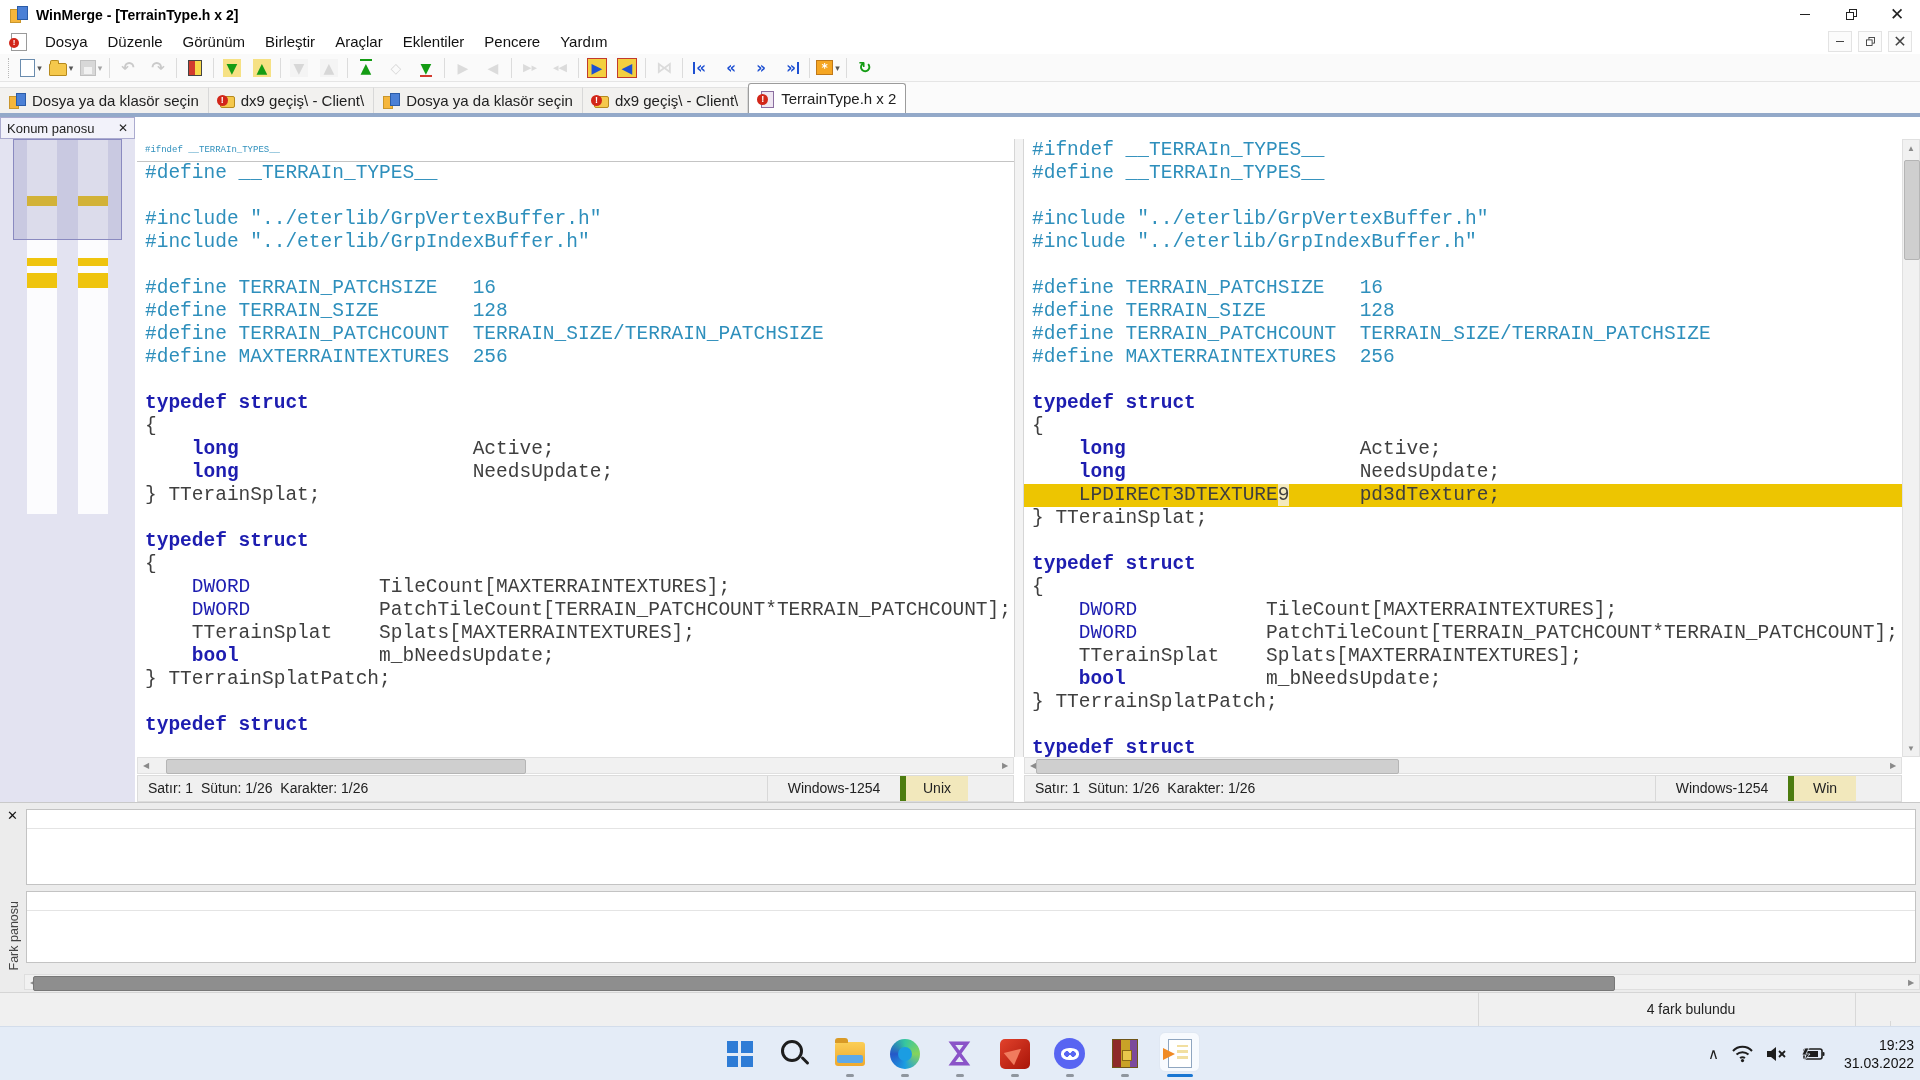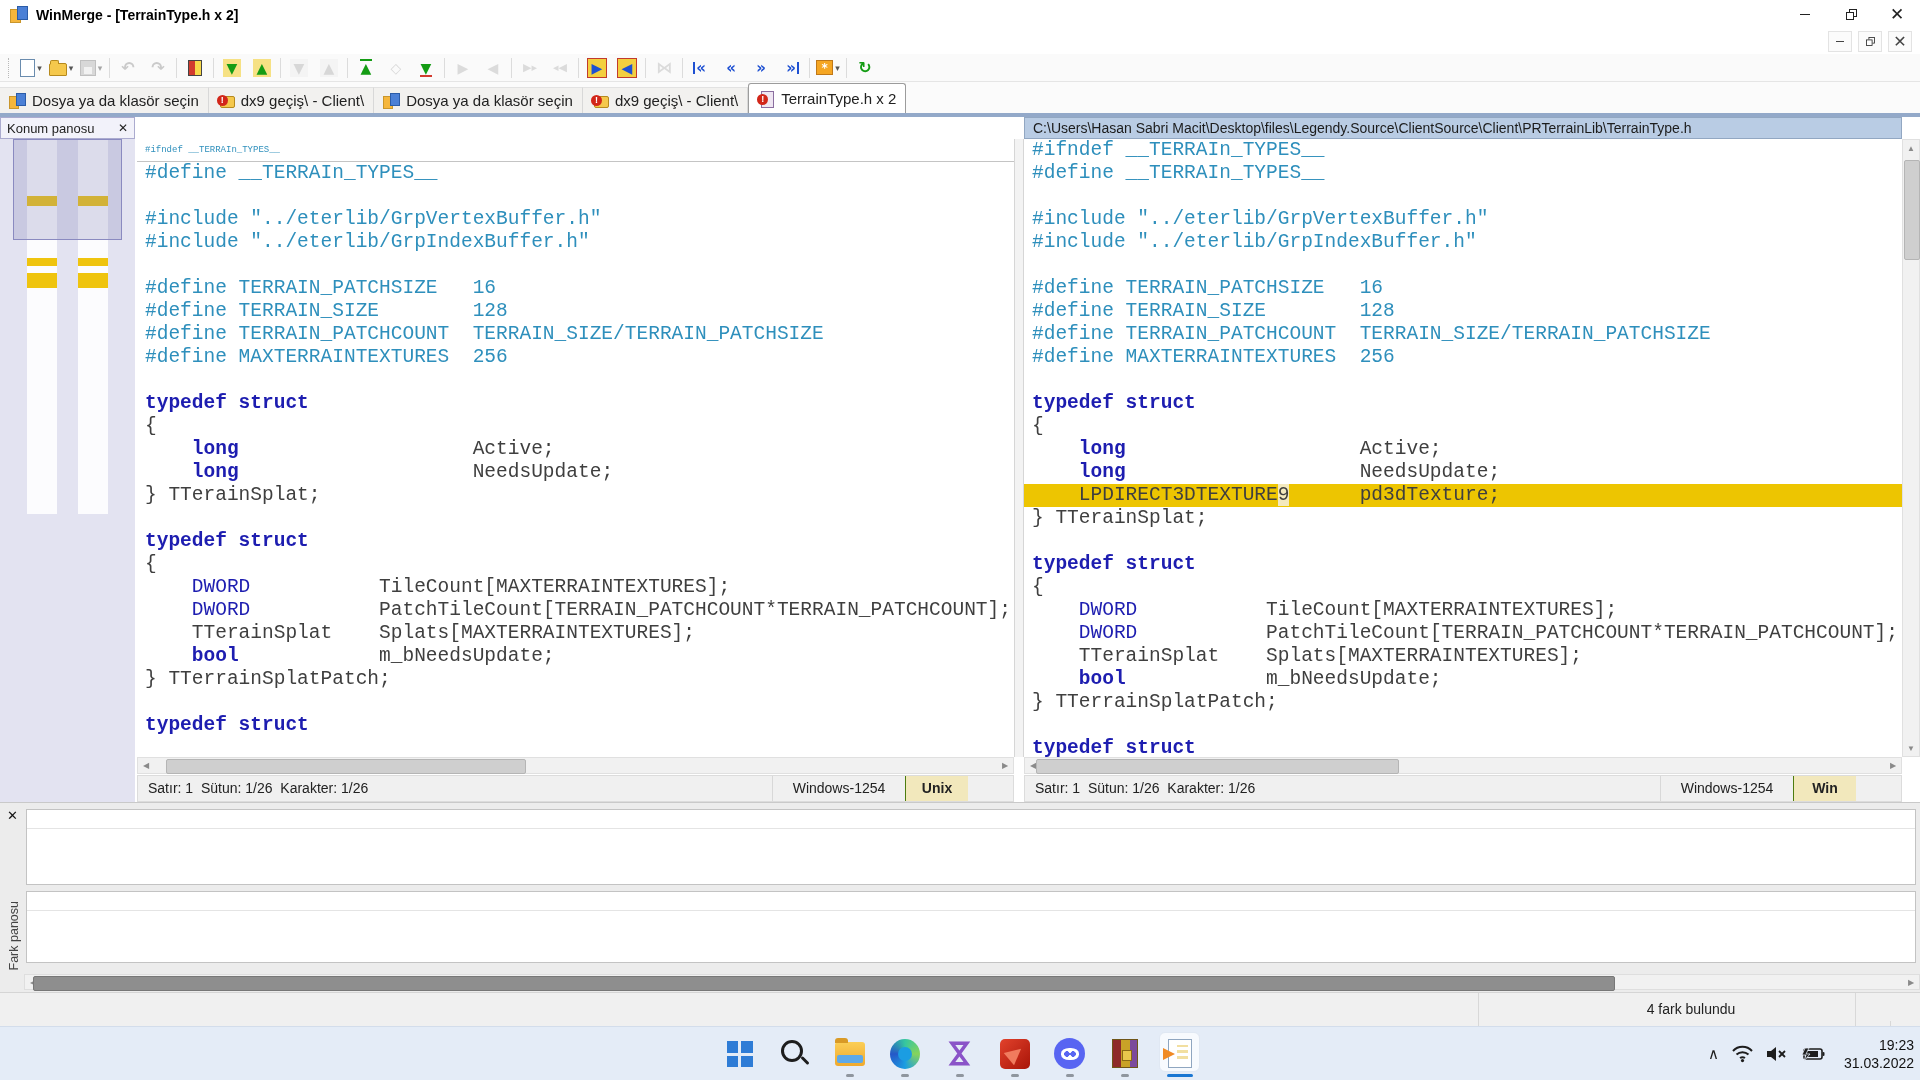--- a/index.html
+++ b/index.html
@@ -124,21 +124,21 @@
   .varrow{position:absolute;left:0;width:100%;height:16px;color:#8A8A8A;font-size:8px;display:flex;align-items:center;justify-content:center;}
   .varrow.up{top:0;}.varrow.down{bottom:0;}
   .vthumb{position:absolute;left:1px;width:14px;top:20px;height:98px;background:#CFCFCF;border:1px solid #B5B5B5;border-radius:2px;}
 
   
   .panestatus{top:775px;height:27px;background:#F0F0F0;border:1px solid #DCDCDC;box-sizing:border-box;font-size:14px;color:#222;display:flex;align-items:flex-start;}
   #ps-left{left:137px;width:877px;}
   #ps-right{left:1024px;width:878px;}
   .ps-pos{flex:1;padding-left:10px;line-height:25px;white-space:pre;}
   .ps-enc{width:132px;text-align:center;line-height:25px;border-left:1px solid #D8D8D8;}
-  .ps-eol{width:62px;text-align:center;line-height:25px;border-left:1px solid #4d7c0f;background:#F2E8BC;font-weight:bold;}
+  .ps-eol{width:62px;text-align:center;line-height:25px;border-left:6px solid #4d7c0f;background:#F2E8BC;}
   .ps-tail{width:44px;border-left:1px solid #D8D8D8;}
 
   
   .diffzone{left:0;top:802px;width:1920px;height:190px;background:#ECECEC;border-top:1px solid #C9C9C9;box-sizing:border-box;}
   .diff-close{position:absolute;left:7px;top:5px;font-size:13px;color:#111;}
   .diff-strip{position:absolute;left:4px;top:24px;bottom:22px;width:20px;display:flex;align-items:flex-end;justify-content:center;}
   .diff-label{writing-mode:vertical-rl;transform:rotate(180deg);font-size:12.5px;color:#444;white-space:nowrap;}
   .diff-box{position:absolute;left:26px;width:1890px;background:#fff;border:1px solid #C3C3C3;box-sizing:border-box;}
   .diff-box::after{content:"";position:absolute;left:0;right:0;top:18px;height:1px;background:#E4E4E4;}
   #diff-box1{top:6px;height:76px;}
@@ -198,20 +198,33 @@
         </div>
       <div class="winbtn">
           <span class="glyph-restore"></span>
         </div>
       <div class="winbtn">
           <span class="glyph-close">✕</span>
         </div>
     </div>
   </div>
 
+  <div class="abs menubar">
+    <span class="mdi-icon"></span>
+    <nav id="menu">
+        <div class="menu-item">Dosya</div>
+        <div class="menu-item">Düzenle</div>
+        <div class="menu-item">Görünüm</div>
+        <div class="menu-item">Birleştir</div>
+        <div class="menu-item">Araçlar</div>
+        <div class="menu-item">Eklentiler</div>
+        <div class="menu-item">Pencere</div>
+        <div class="menu-item">Yardım</div>
+      </nav>
+  </div>
   <div class="mdibtns">
     <div class="mdibtn">
         <span class="glyph-min"></span>
       </div>
     <div class="mdibtn">
         <span class="glyph-restore"></span>
       </div>
     <div class="mdibtn">
         <span>✕</span>
       </div>
@@ -332,21 +345,20 @@
         <span class="ti ti-warn"></span>
         <span class="tab-label">dx9 geçiş\ - Client\</span>
       </div>
       <div class="tab active">
         <span class="ti ti-file"></span>
         <span class="tab-label">TerrainType.h x 2</span>
       </div>
     </div>
   <div class="abs edgestrip"></div>
 
-  <div class="abs pathheader" id="hdr-right">C:\Users\Hasan Sabri Macit\Desktop\files\Legendy.Source\ClientSource\Client\PRTerrainLib\TerrainType.h</div>
 
   <div class="abs locheader">
     <span>Konum panosu</span>
     <span class="locclose">✕</span>
   </div>
   <div class="abs locbody" id="locbody">
       <div class="loccol" style="left: 27px;">
         <div class="locmark" style="top: 57px; height: 10px;"></div>
         <div class="locmark" style="top: 119px; height: 8px;"></div>
         <div class="locmark" style="top: 134px; height: 15px;"></div>

